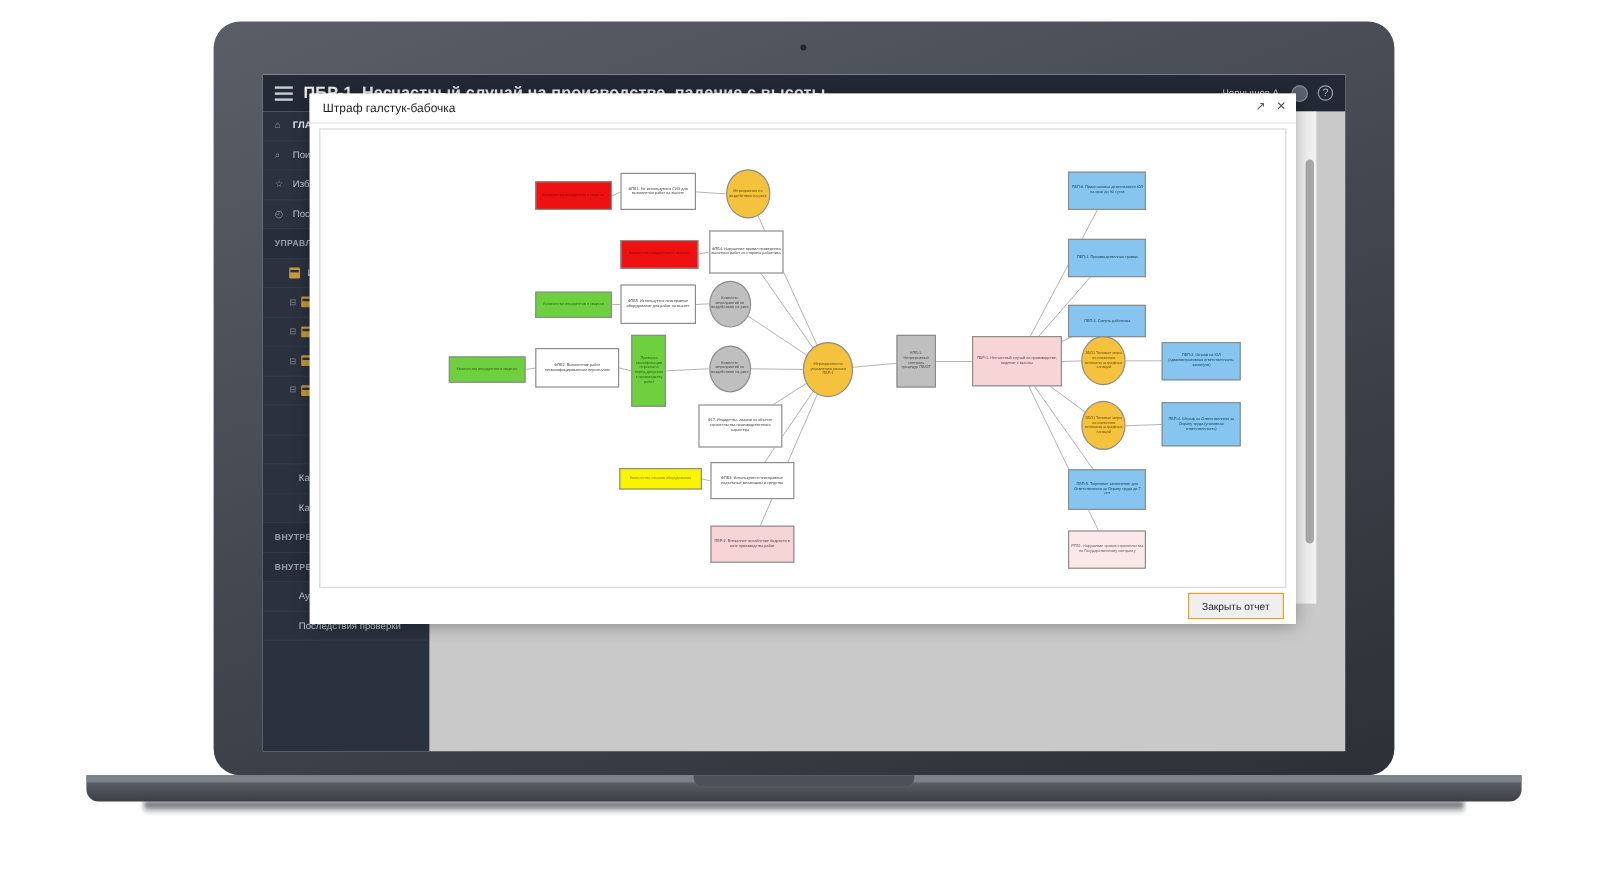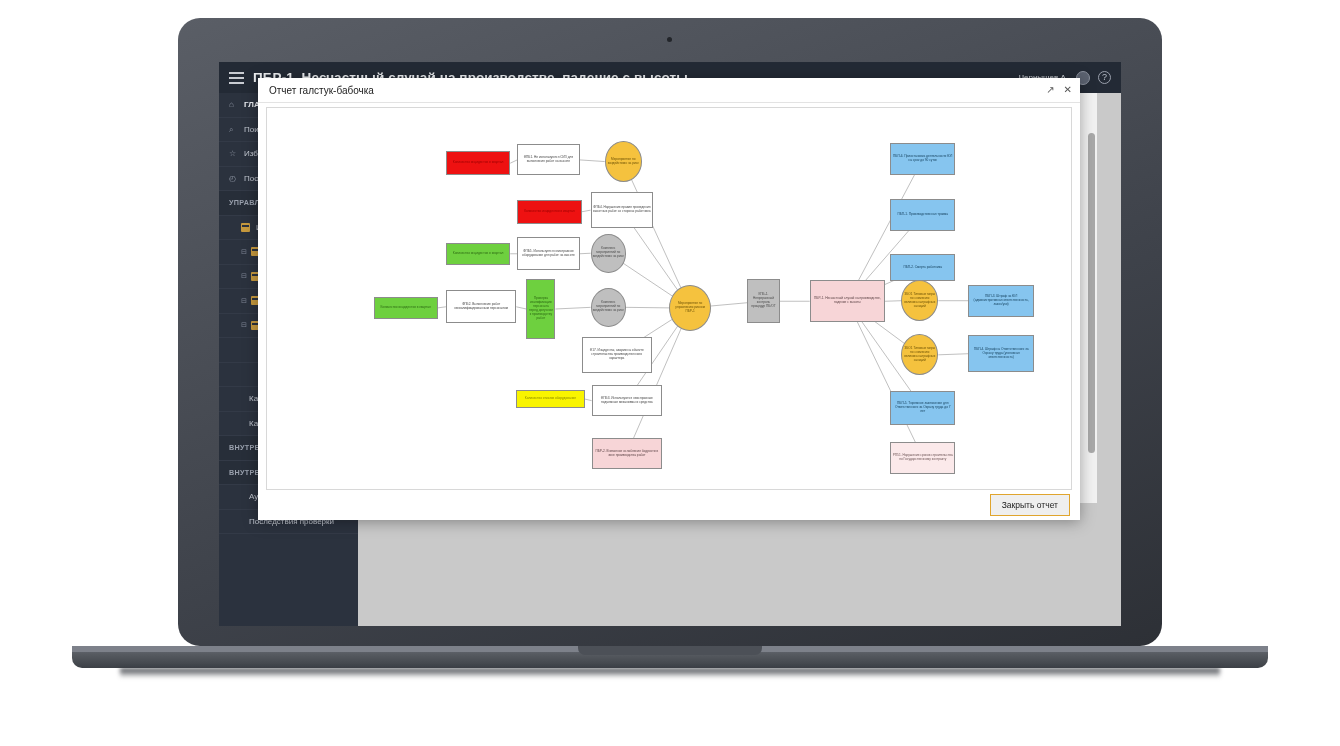--- a/index.html
+++ b/index.html
@@ -344,21 +344,21 @@
           <span class="bg-field-label">Владелец риска</span>
           <span class="bg-field-value">Чернышев А.</span>
           <span class="bg-person-ico"></span>
           <span class="bg-circle-ico"></span>
         </div>
       </div>
     </div>
 
     <div id="modal">
       <div id="modal-header">
-        <div id="modal-title">Отчет галстук-бабочка</div>
+        <div id="modal-title">Штраф галстук-бабочка</div>
         <div id="modal-actions">
           <span class="modal-btn">↗</span>
           <span class="modal-btn">✕</span>
         </div>
       </div>
       <div id="modal-body">
         <div id="diagram-canvas">
           <svg id="edges" viewBox="0 0 800 345" preserveAspectRatio="none">
               <line x1="242" y1="50" x2="249" y2="47"></line>
               <line x1="311" y1="47" x2="336" y2="48.5"></line>

